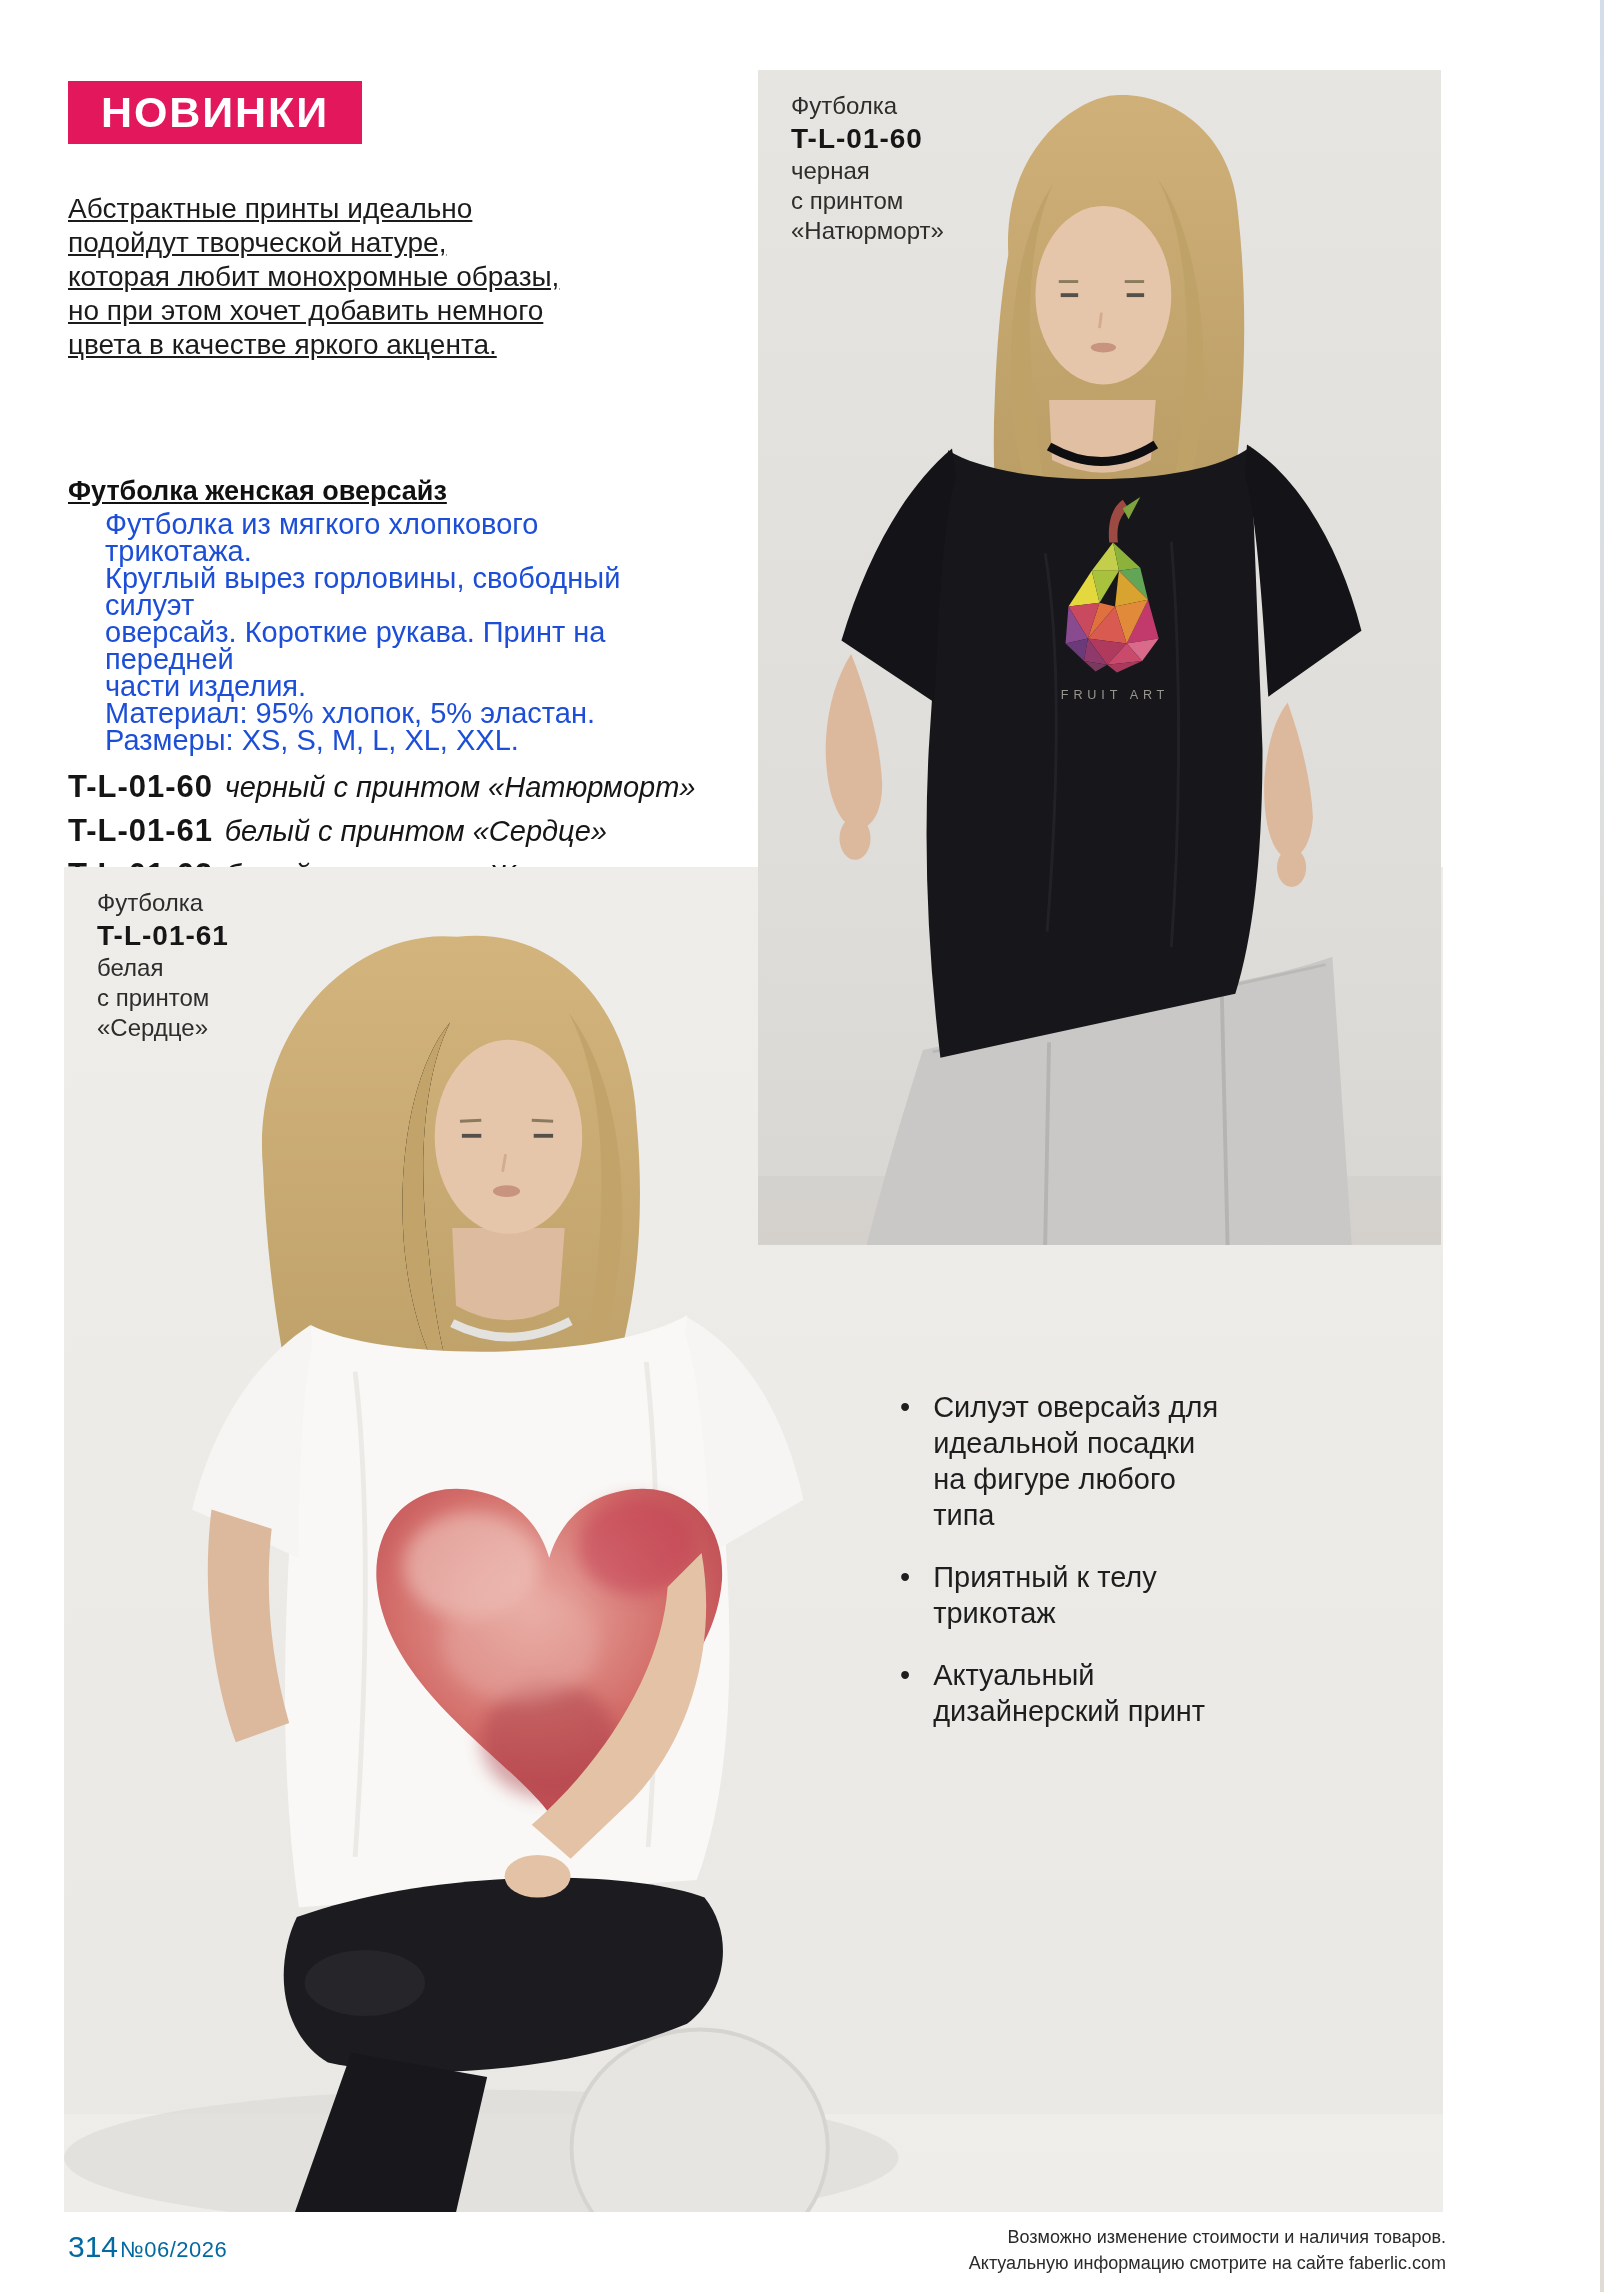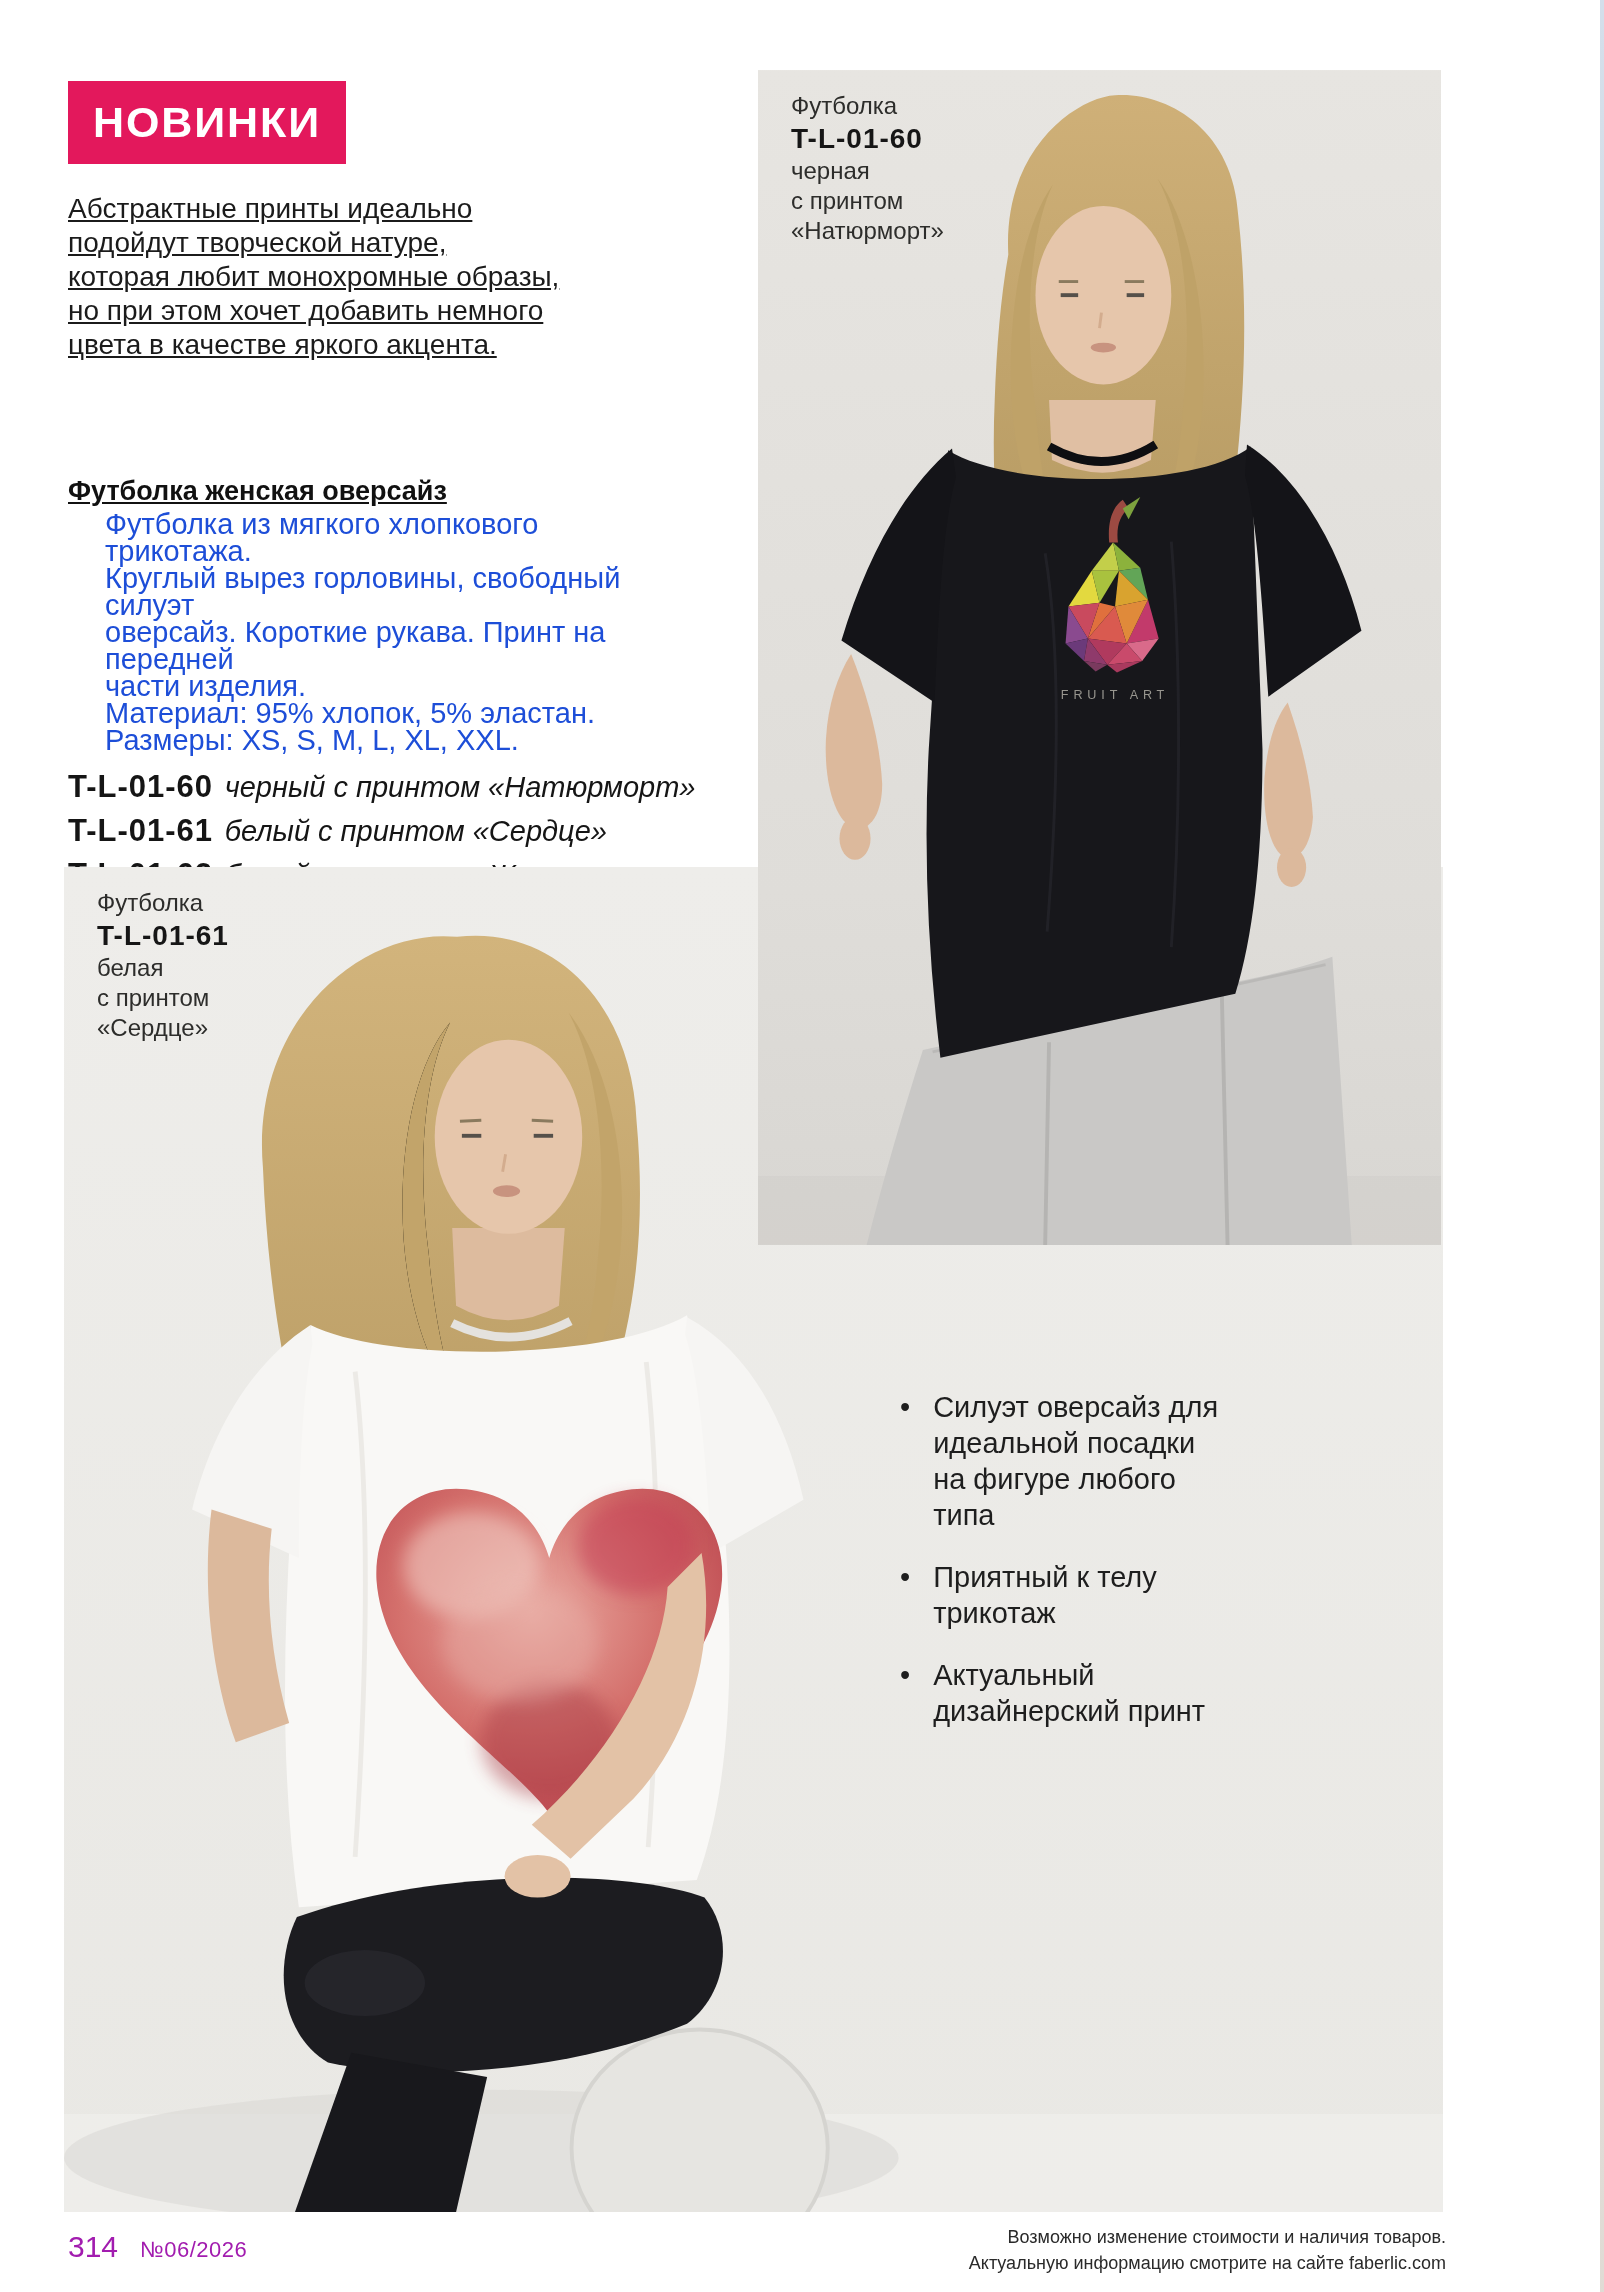--- a/index.html
+++ b/index.html
@@ -4,21 +4,21 @@
 <style>
   html,body{margin:0;padding:0;}
   body{
     width:1605px;height:2292px;position:relative;background:#ffffff;
     font-family:"Liberation Sans","DejaVu Sans",sans-serif;color:#1c1c1c;overflow:hidden;
   }
   .abs{position:absolute;}
 
   
   .badge{
-    left:68px;top:81px;height:83px;padding:0 25px;background:#e3185c;
+    left:68px;top:81px;height:63px;padding:0 33px;background:#e3185c;
     color:#fff;font-size:43px;font-weight:800;letter-spacing:1.9px;
     display:flex;align-items:center;justify-content:center;
   }
   .intro{left:68px;top:192px;font-size:28px;line-height:34px;color:#1b1b1b;text-decoration:underline;}
   .product{left:68px;top:475px;width:621px;}
   .p-title{font-size:27px;font-weight:800;line-height:33px;margin-bottom:2.9px;color:#111;text-decoration:underline;}
   .p-desc{font-size:29px;line-height:27px;color:#1d4ed8;margin-left:37px;}
   .variants{margin-top:11.6px;}
   .variant{font-size:29px;line-height:43px;color:#151515;white-space:nowrap;}
   .v-code{font-weight:800;font-size:31px;letter-spacing:1px;margin-right:11.6px;}
@@ -35,21 +35,21 @@
   .photo2{left:64px;top:867px;width:1379px;height:1345px;z-index:1;}
   .caption{position:absolute;left:33px;top:21.3px;font-size:24px;line-height:30px;color:#2d2d2b;}
   .caption .code{font-size:28px;font-weight:800;letter-spacing:1px;line-height:35px;color:#161616;}
 
   .features{position:absolute;left:836px;top:522px;width:485px;list-style:none;margin:0;padding:0;}
   .features li{display:flex;gap:23px;margin-bottom:26px;font-size:29px;line-height:36px;color:#1e1e1e;}
   .features .dot{flex:0 0 auto;font-size:29px;line-height:36px;}
   .features .ftext{display:block;width:296px;}
 
   
-  .footer-left{left:68px;top:2230px;display:flex;align-items:baseline;gap:22px;color:#a21caf;}
+  .footer-left{left:68px;top:2230px;display:flex;align-items:baseline;gap:2px;color:#0369a1;}
   .footer-left .pageno{font-size:30px;}
   .footer-left .issue{font-size:22px;letter-spacing:0.5px;}
   .footer-right{right:159px;top:2224px;text-align:right;font-size:18px;line-height:26px;color:#2a2a2a;}
 
   .page-edge{right:0;top:0;width:4.9px;height:2292px;
     background:linear-gradient(#c9d6e6 0%,#d6d6d4 40%,#d9d2ca 100%);opacity:.8;}
 </style>
 </head>
 <body>
 

